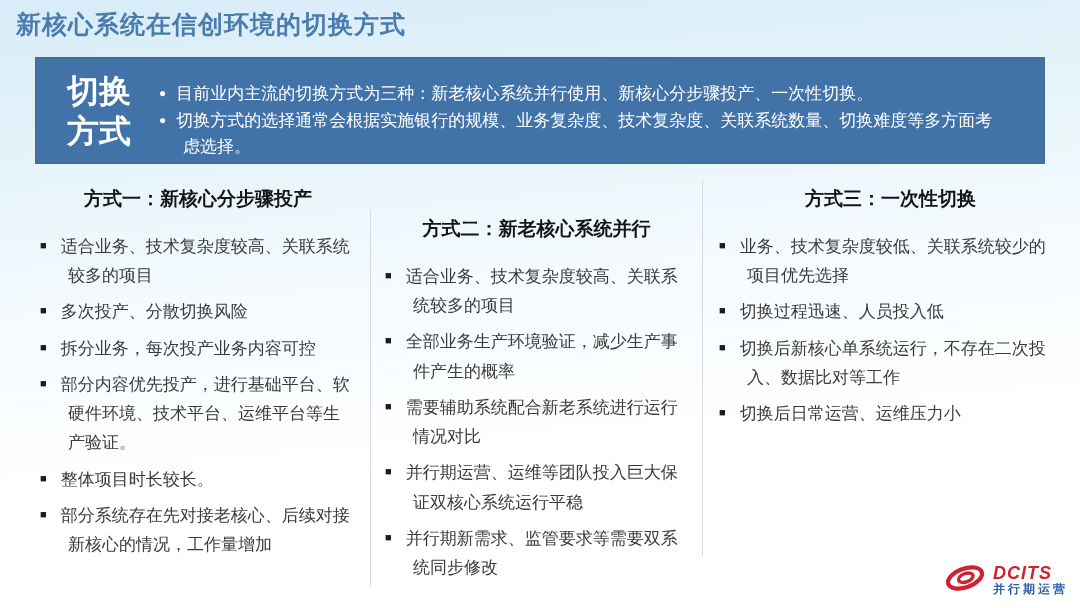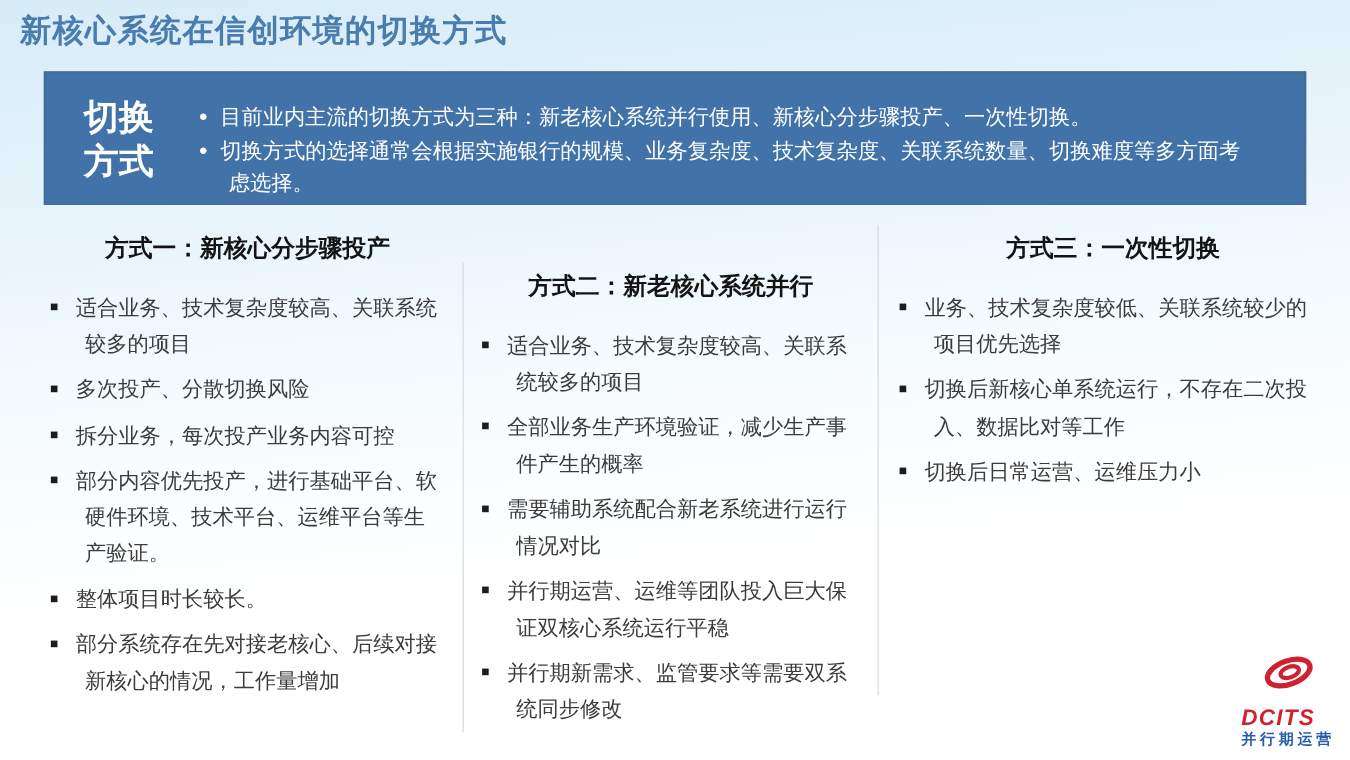--- a/index.html
+++ b/index.html
@@ -25,21 +25,21 @@
     width: 1010px; height: 107px;
     background: #4273a8;
     border: 2px solid rgba(70, 100, 140, 0.45);
     display: flex;
     align-items: center;
   }
   .banner-label {
     width: 122px;
     padding-left: 30px;
     color: #ffffff;
-    font-size: 28px;
+    font-size: 32px;
     font-weight: bold;
     line-height: 1.25;
     flex-shrink: 0;
   }
   .banner-bullets {
     flex: 1;
     list-style: none;
     color: #ffffff;
     font-size: 17px;
     line-height: 1.55;
@@ -94,21 +94,20 @@
     top: -3px;
     color: #1c1c1c;
   }
 
   .logo {
     position: absolute;
     right: 12px; bottom: 10px;
     display: flex;
     align-items: center;
     gap: 6px;
-    flex-direction: column;
   }
   .logo-text { display: flex; flex-direction: column; line-height: 1.1; }
   .logo-brand {
     color: #cf2231;
     font-weight: bold;
     font-style: italic;
     font-size: 18px;
     letter-spacing: 1px;
   }
   .logo-company {
@@ -154,20 +153,21 @@
       <li>需要辅助系统配合新老系统进行运行情况对比</li>
       <li>并行期运营、运维等团队投入巨大保证双核心系统运行平稳</li>
       <li>并行期新需求、监管要求等需要双系统同步修改</li>
     </ul>
   </div>
 
   <div class="column col-3">
     <div class="column-header">方式三：一次性切换</div>
     <ul class="column-items">
       <li>业务、技术复杂度较低、关联系统较少的项目优先选择</li>
+      <li>切换过程迅速、人员投入低</li>
       <li>切换后新核心单系统运行，不存在二次投入、数据比对等工作</li>
       <li>切换后日常运营、运维压力小</li>
     </ul>
   </div>
 
 </div>
 
 <div class="logo">
   <span>
     <svg width="44" height="32" viewBox="0 0 52 36">

